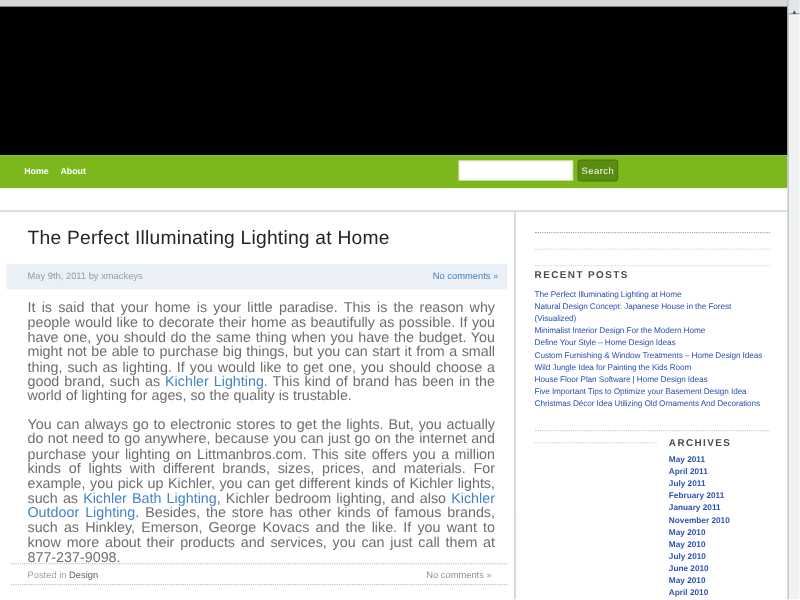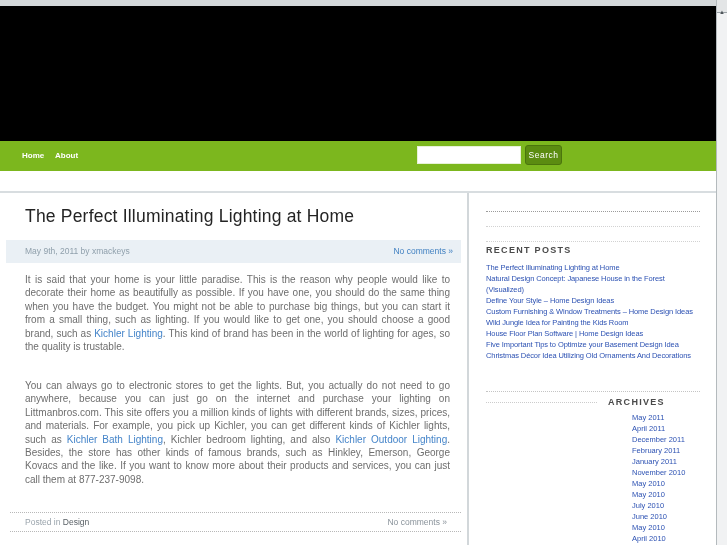--- a/index.html
+++ b/index.html
@@ -43,21 +43,21 @@
   
   .main { left:0; top:193px; width:467px; height:352px; background:#ffffff; }
   .post-title { position:absolute; left:25px; top:13px; font-size:17.5px;
                 font-weight:400; color:#242424; letter-spacing:0.2px; }
   .meta-bar { position:absolute; left:6px; top:47px; width:455px; height:23px;
               background:#eaf0f5; }
   .meta-date { position:absolute; left:19px; top:0; line-height:23px;
                font-size:8.5px; color:#90a0ac; }
   .meta-comments { position:absolute; right:8px; top:0; line-height:23px;
                    font-size:8.5px; color:#4181c2; text-decoration:none; cursor:pointer; }
-  .body-par { position:absolute; left:25px; width:425px; font-size:10px;
+  .body-par { position:absolute; left:25px; width:425px; font-size:13px;
               line-height:13.4px; color:#6e6e6e; text-align:justify; }
   .par-1 { top:80px; }
   .par-2 { top:186px; }
   .body-par .link { color:#4484c9; cursor:pointer; }
   .dotted { border-top:1px dotted #b8b8b8; height:0; }
   .main-dot-1 { position:absolute; left:10px; top:319px; width:451px; }
   .main-dot-2 { position:absolute; left:10px; top:338px; width:451px; }
   .post-footer { position:absolute; left:25px; top:323px; width:422px; height:13px;
                  font-size:8.5px; line-height:13px; }
   .posted-in { color:#9aa4ac; }
@@ -71,22 +71,22 @@
   .side-dot-3 { position:absolute; left:17px; top:48px; width:214px; border-top:1px dotted #d2d2d2; }
   .side-dot-4 { position:absolute; left:17px; top:198px; width:214px; border-top:1px dotted #c4c4c4; }
   .side-dot-5 { position:absolute; left:17px; top:209px; width:111px; border-top:1px dotted #cccccc; }
   .widget-title { font-size:9px; font-weight:bold; color:#4a4a4a; letter-spacing:1.3px; }
   .recent-title { position:absolute; left:17px; top:52px; }
   .archives-title { position:absolute; left:139px; top:204px; }
   .recent-list { position:absolute; left:17px; top:69px; width:216px; }
   .recent-list a { display:block; font-size:7.5px; letter-spacing:-0.1px; line-height:11px;
                    color:#2d52b3; text-decoration:none; cursor:pointer; }
   .archive-list { position:absolute; left:139px; top:219px; width:100px; }
-  .archive-list a { display:block; font-size:7.5px; font-weight:normal; line-height:11px;
-                    color:#2d52b3; text-decoration:none; cursor:pointer;margin-left:24px; }
+  .archive-list a { display:block; font-size:7.5px; font-weight:bold; line-height:11px;
+                    color:#2d52b3; text-decoration:none; cursor:pointer; }
 </style>
 </head>
 <body>
 
 <div class="abs header-band"></div>
 <div class="abs top-strip"></div>
 
 <div class="abs nav-bar">
   <a class="nav-link nav-home">Home</a>
   <a class="nav-link nav-about">About</a>
@@ -119,36 +119,37 @@
 
 <div class="abs sidebar">
   <div class="side-dot-1"></div>
   <div class="side-dot-2"></div>
   <div class="side-dot-3"></div>
 
   <div class="widget-title recent-title">RECENT POSTS</div>
   <div class="recent-list">
     <a>The Perfect Illuminating Lighting at Home</a>
     <a>Natural Design Concept: Japanese House in the Forest (Visualized)</a>
+    <a>Minimalist Interior Design For the Modern Home</a>
     <a>Define Your Style – Home Design Ideas</a>
     <a>Custom Furnishing &amp; Window Treatments – Home Design Ideas</a>
     <a>Wild Jungle Idea for Painting the Kids Room</a>
     <a>House Floor Plan Software | Home Design Ideas</a>
     <a>Five Important Tips to Optimize your Basement Design Idea</a>
     <a>Christmas Décor Idea Utilizing Old Ornaments And Decorations</a>
   </div>
 
   <div class="side-dot-4"></div>
   <div class="side-dot-5"></div>
 
   <div class="widget-title archives-title">ARCHIVES</div>
   <div class="archive-list">
     <a>May 2011</a>
     <a>April 2011</a>
-    <a>December 2011</a>
+    <a>July 2011</a>
     <a>February 2011</a>
     <a>January 2011</a>
     <a>November 2010</a>
     <a>May 2010</a>
     <a>May 2010</a>
     <a>July 2010</a>
     <a>June 2010</a>
     <a>May 2010</a>
     <a>April 2010</a>
   </div>

